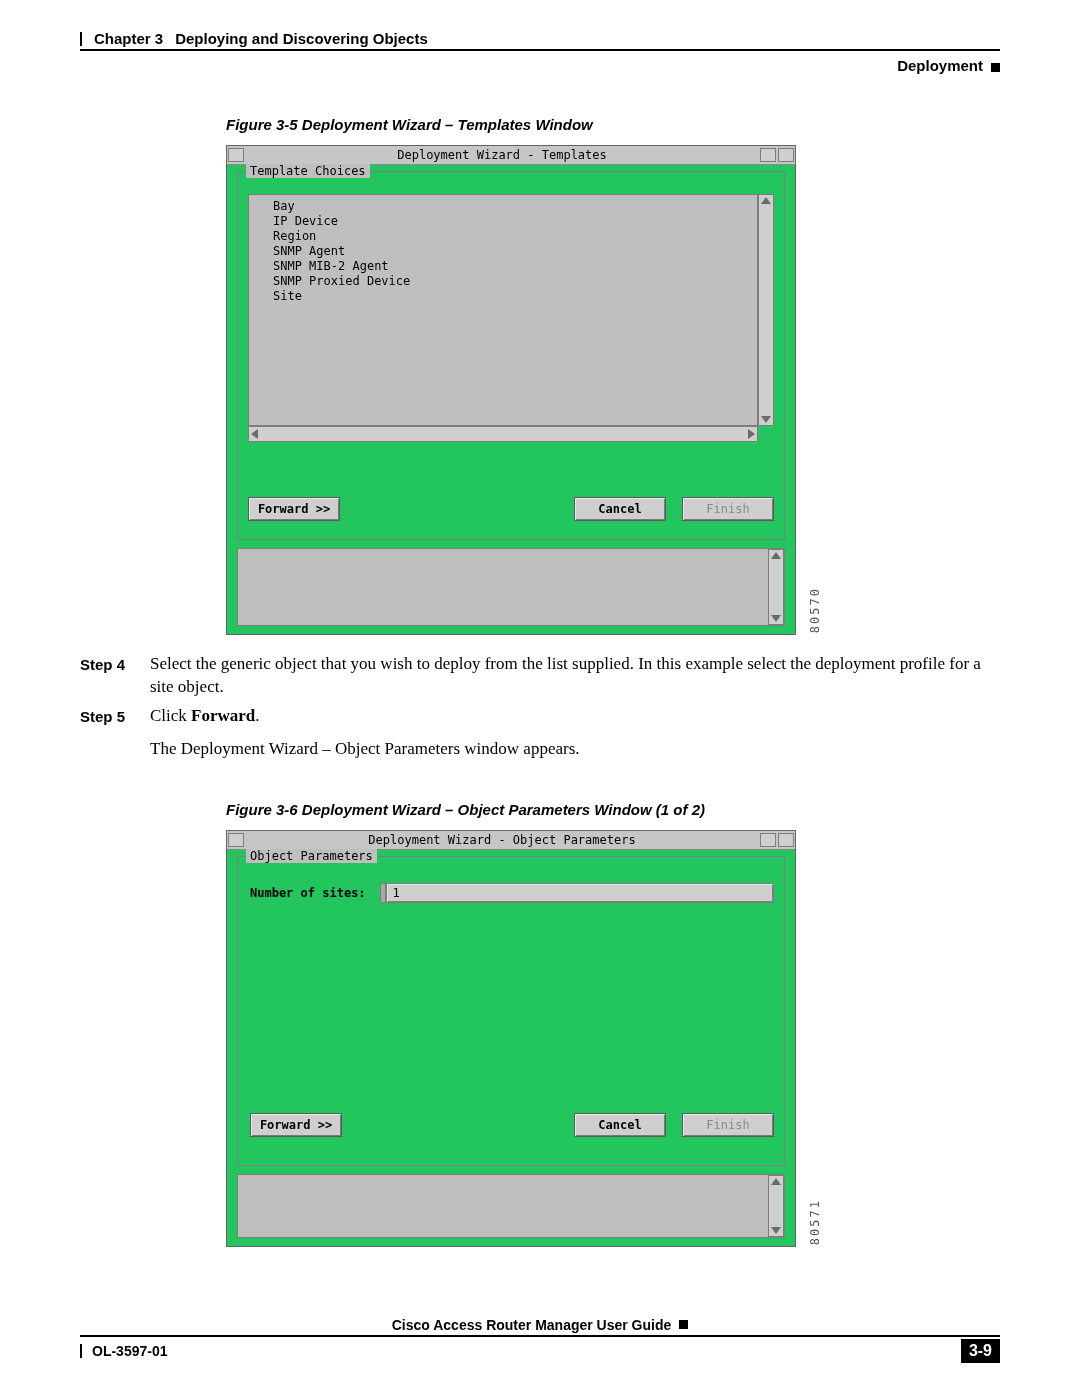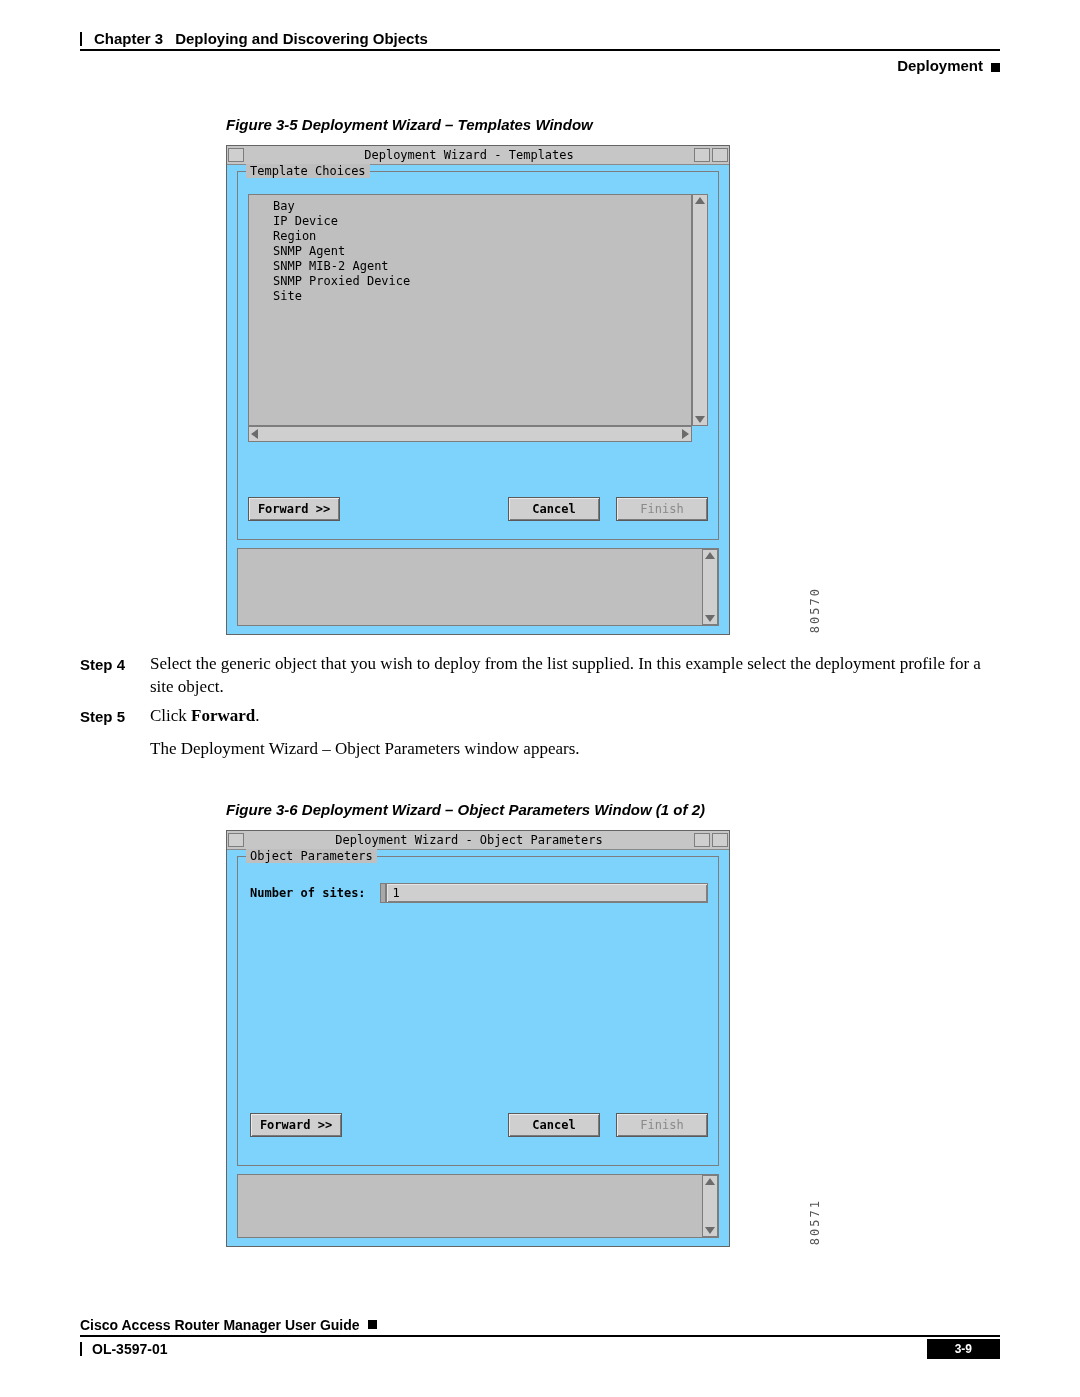--- a/index.html
+++ b/index.html
@@ -71,22 +71,22 @@
   }
   .step-body .sub {
     margin-top: 10px;
   }
   .figure-block {
     margin-left: 146px;
     position: relative;
     width: 570px;
   }
   .motif-window {
-    width: 504px;
-    background: #7dd3fc;
+    width: 570px;
+    background: #22c55e;
     border: 1px solid #646464;
     box-sizing: border-box;
     font-family: "Lucida Console", Menlo, monospace;
     font-size: 12px;
     color: #000;
   }
   .titlebar {
     display: flex;
     align-items: center;
     height: 18px;
@@ -258,23 +258,23 @@
     font-weight: 700;
     font-size: 14px;
   }
   .footer-right {
     text-align: right;
   }
   .pagenum {
     display: inline-block;
     background: #000;
     color: #fff;
-    padding: 3px 28px;
-    font-weight: 700;
-    font-size: 12px;
+    padding: 3px 8px;
+    font-weight: 700;
+    font-size: 16px;
   }
   .footer-left {
     display: flex;
     align-items: center;
     gap: 10px;
   }
   .hdr-crop {
     width: 2px;
     height: 14px;
     background: #000;
@@ -401,21 +401,21 @@
             <div style="flex:1"></div>
             <div class="arrow down"></div>
           </div>
         </div>
       </div>
     </div>
     <div class="imgnum">80571</div>
   </div>
 
   <div class="footer">
-    <div class="footer-row" style="justify-content:flex-start; margin-bottom:2px;">
+    <div class="footer-row" style="justify-content:center; margin-bottom:2px;">
       <span>Cisco Access Router Manager User Guide</span>
       <span class="sq" style="display:inline-block;width:9px;height:9px;background:#000;margin-left:8px;"></span>
     </div>
     <div class="footer-rule"></div>
     <div class="footer-row" style="margin-top:2px;">
       <div class="footer-left">
         <span class="hdr-crop"></span>
         <span>OL-3597-01</span>
       </div>
       <div class="footer-right">

